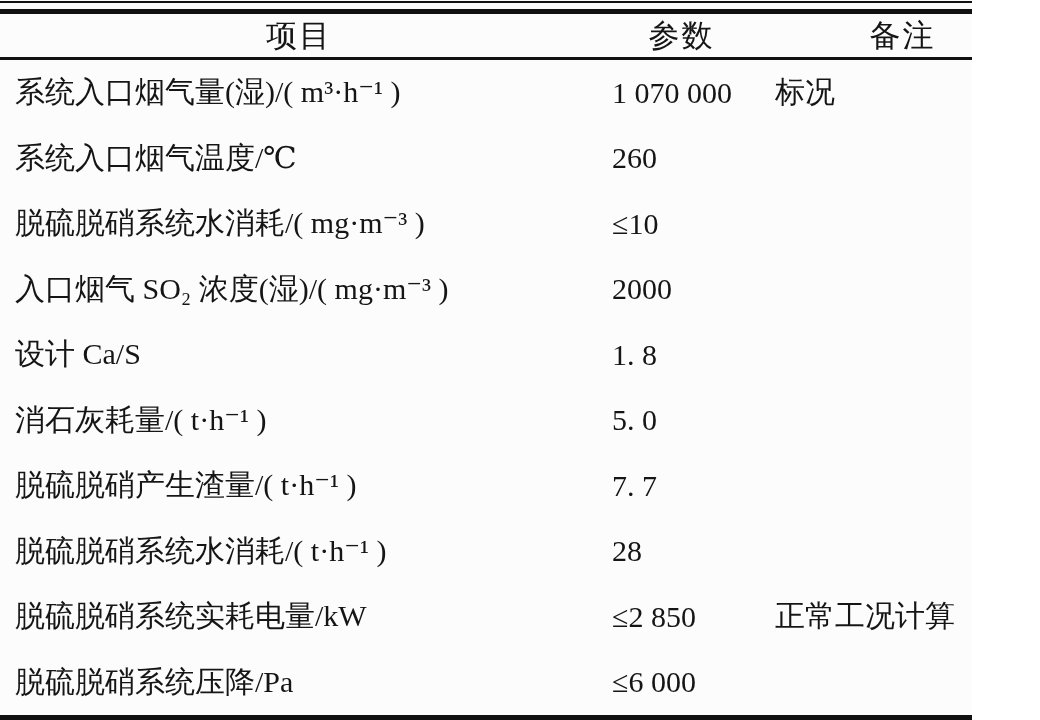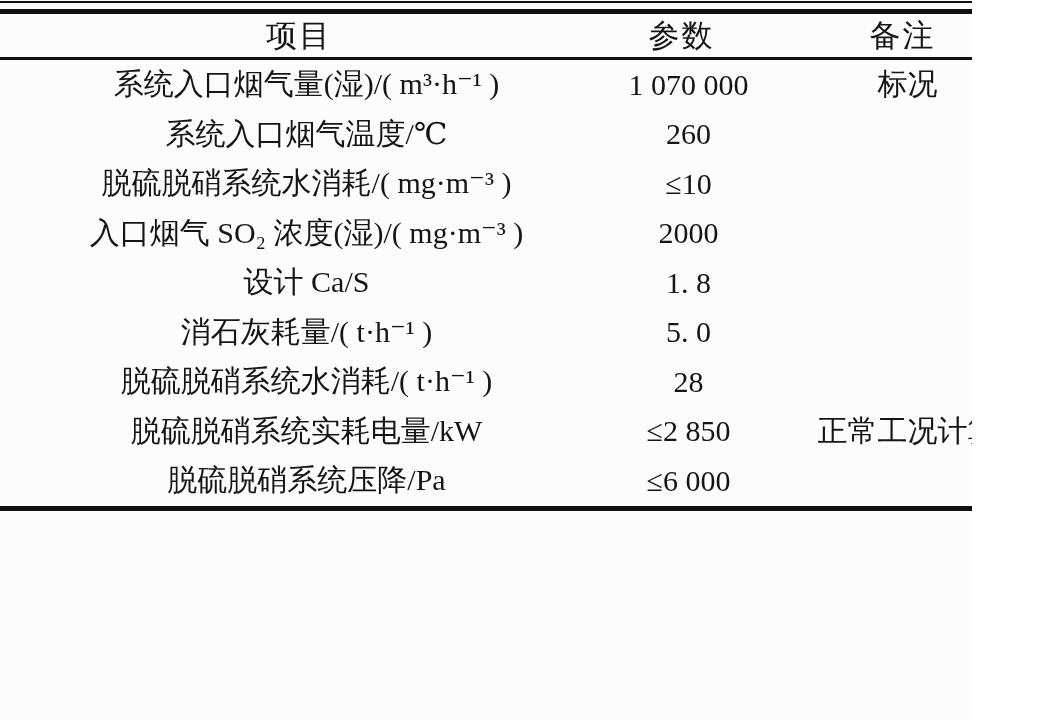--- a/index.html
+++ b/index.html
@@ -44,24 +44,24 @@
     text-align: center;
     vertical-align: middle;
     border-bottom: 3px solid #111;
     letter-spacing: 2px;
     padding: 0;
   }
   tbody td {
     height: 49.5px;
     font-size: 30px;
     vertical-align: middle;
-    text-align: center;
+    text-align: left;
     white-space: nowrap;
     overflow: hidden;
-    padding: 0;
+    padding: 8px;
   }
   tbody td.cell-item   { padding-left: 15px; }
   tbody td.cell-param  { padding-left: 14px; }
   tbody td.cell-remark { padding-left: 10px; font-family: Liberation Mono, monospace; }
 </style>
 </head>
 <body>
 
 <div class="page">
 
@@ -106,20 +106,25 @@
         <td class="cell-item">设计 Ca/S</td>
         <td class="cell-param">1. 8</td>
         <td class="cell-remark"></td>
       </tr>
       <tr>
         <td class="cell-item">消石灰耗量/( t·h⁻¹ )</td>
         <td class="cell-param">5. 0</td>
         <td class="cell-remark"></td>
       </tr>
       <tr>
+        <td class="cell-item">脱硫脱硝产生渣量/( t·h⁻¹ )</td>
+        <td class="cell-param">7. 7</td>
+        <td class="cell-remark"></td>
+      </tr>
+      <tr>
         <td class="cell-item">脱硫脱硝系统水消耗/( t·h⁻¹ )</td>
         <td class="cell-param">28</td>
         <td class="cell-remark"></td>
       </tr>
       <tr>
         <td class="cell-item">脱硫脱硝系统实耗电量/kW</td>
         <td class="cell-param">≤2 850</td>
         <td class="cell-remark">正常工况计算</td>
       </tr>
       <tr>

